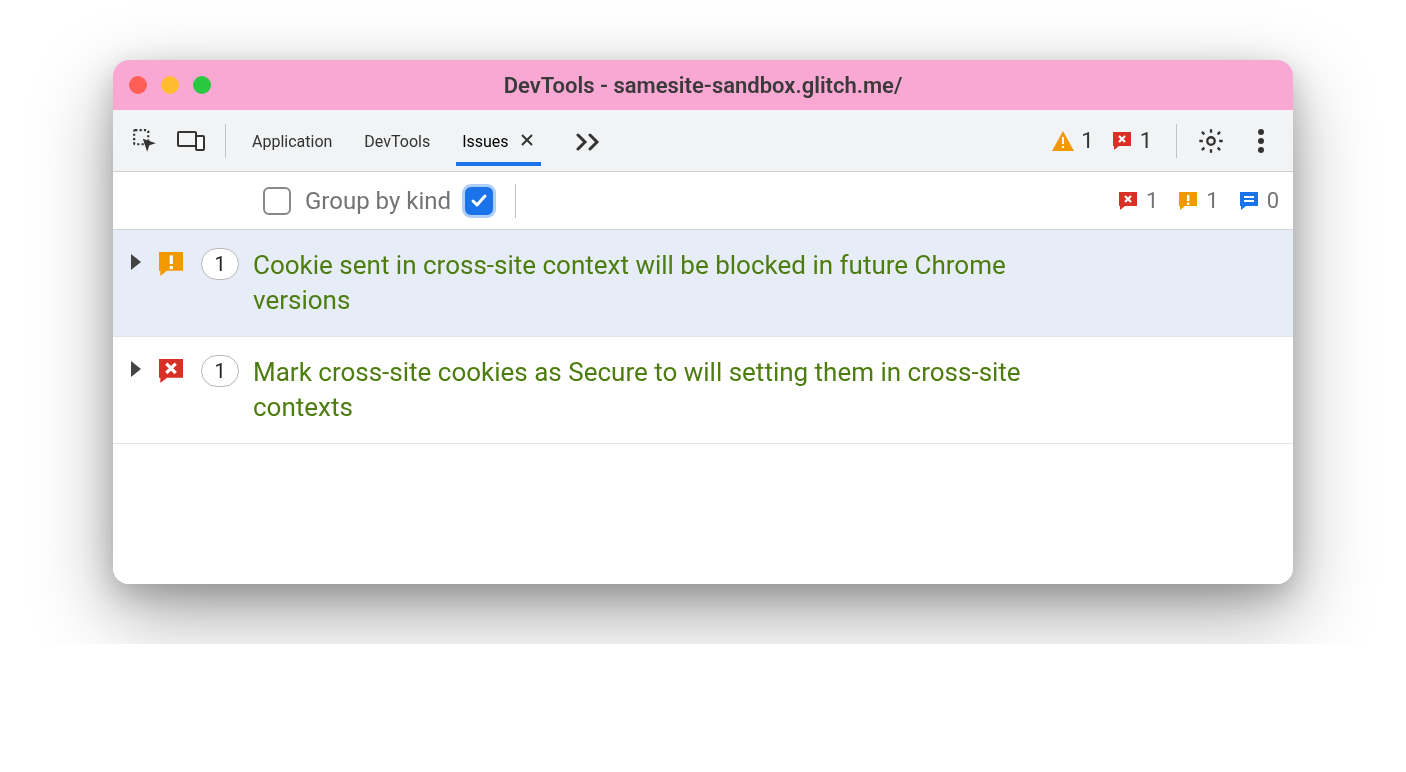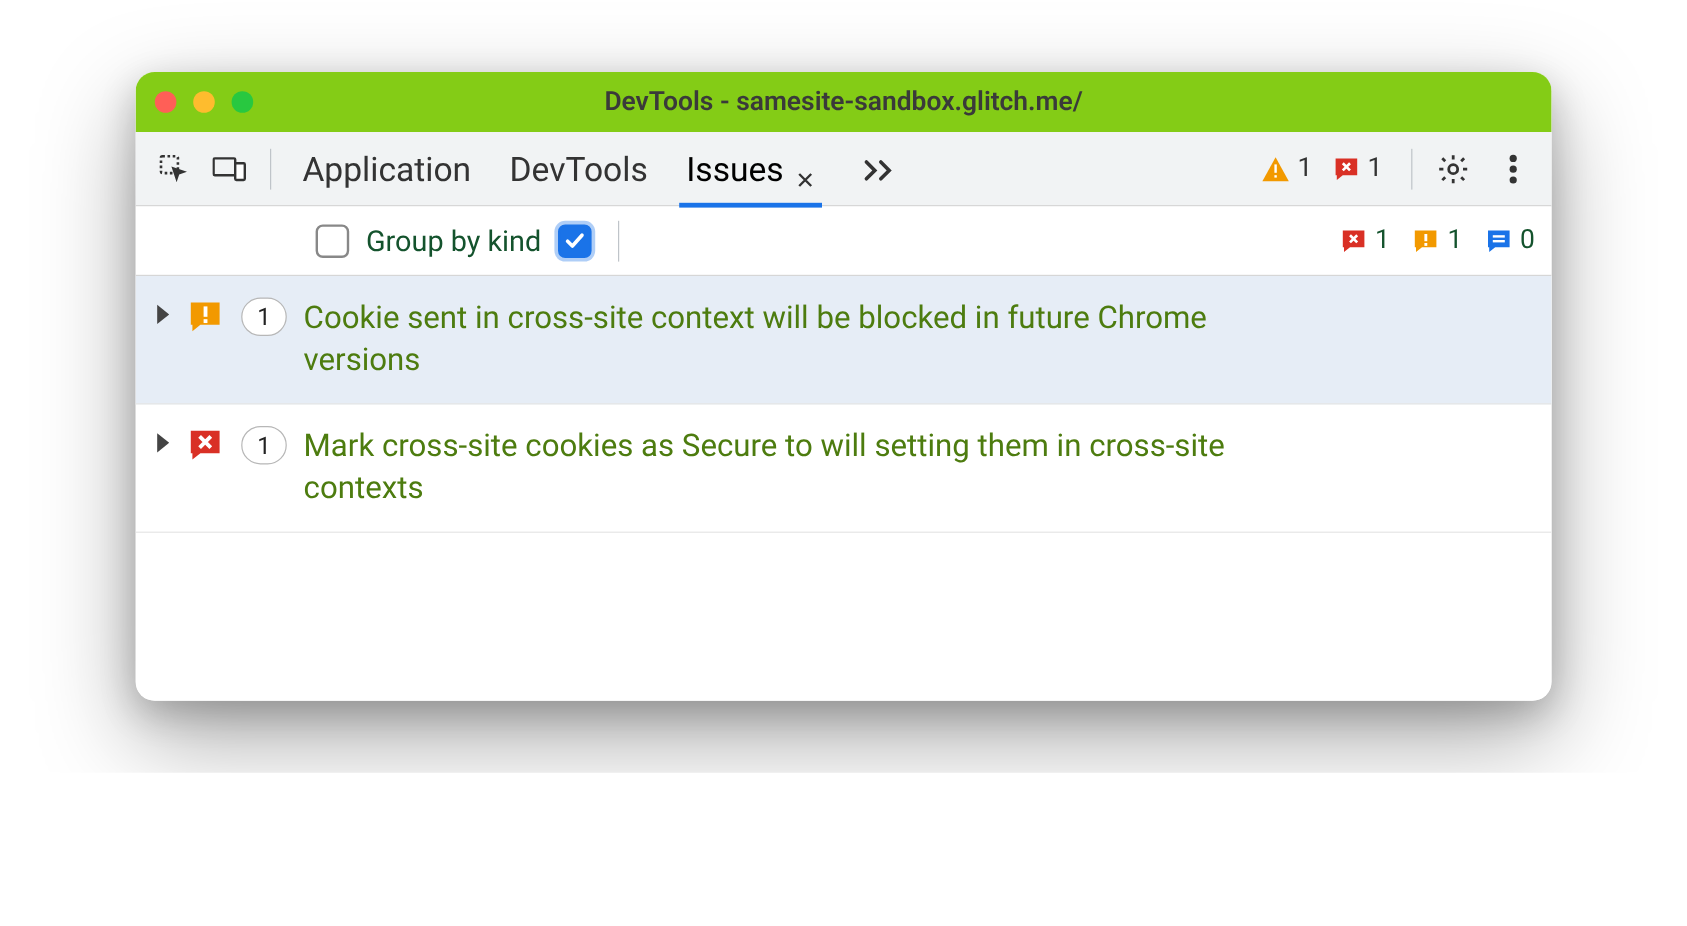--- a/index.html
+++ b/index.html
@@ -14,21 +14,21 @@
   .window {
     width: 1180px;
     border-radius: 16px;
     overflow: hidden;
     box-shadow: 0 30px 80px rgba(0,0,0,0.35), 0 10px 30px rgba(0,0,0,0.2);
     background: #fff;
   }
   
   .titlebar {
     height: 50px;
-    background: #84cc16;
+    background: #f9a8d4;
     display: flex;
     align-items: center;
     position: relative;
     padding: 0 16px;
   }
   .traffic-lights { display: flex; gap: 14px; }
   .tl { width: 18px; height: 18px; border-radius: 50%; }
   .tl.red { background: #ff5f57; }
   .tl.yellow { background: #febc2e; }
   .tl.green { background: #28c840; }
@@ -55,25 +55,25 @@
     width: 40px; height: 40px;
     display: flex; align-items: center; justify-content: center;
     border-radius: 4px;
     color: #333;
   }
   .vsep {
     width: 1px; height: 34px; background: #bfc4c9; margin: 0 8px;
   }
   .tabs { display: flex; align-items: center; gap: 28px; margin-left: 10px; }
   .tab {
-    font-size: 28px;
+    font-size: 16px;
     color: #333;
     padding: 14px 2px 12px;
     display: flex;
-    align-items: flex-end;
+    align-items: flex-start;
     gap: 10px;
     position: relative;
   }
   .tab.active { color: #000000; }
   .tab.active::after {
     content: "";
     position: absolute;
     left: -4px; right: -4px; bottom: -3px;
     height: 4px;
     background: #1a73e8;
@@ -89,21 +89,21 @@
   
   .filterbar {
     height: 58px;
     background: #fff;
     border-bottom: 1px solid #d6d6d6;
     display: flex;
     align-items: center;
     padding: 0 14px 0 150px;
     gap: 14px;
     font-size: 24px;
-    color: #14532d;
+    color: #737373;
   }
   .checkbox {
     width: 28px; height: 28px;
     border: 2px solid #888;
     border-radius: 6px;
     background: #fff;
     display: flex; align-items: center; justify-content: center;
   }
   .checkbox.checked {
     background: #1a73e8;

